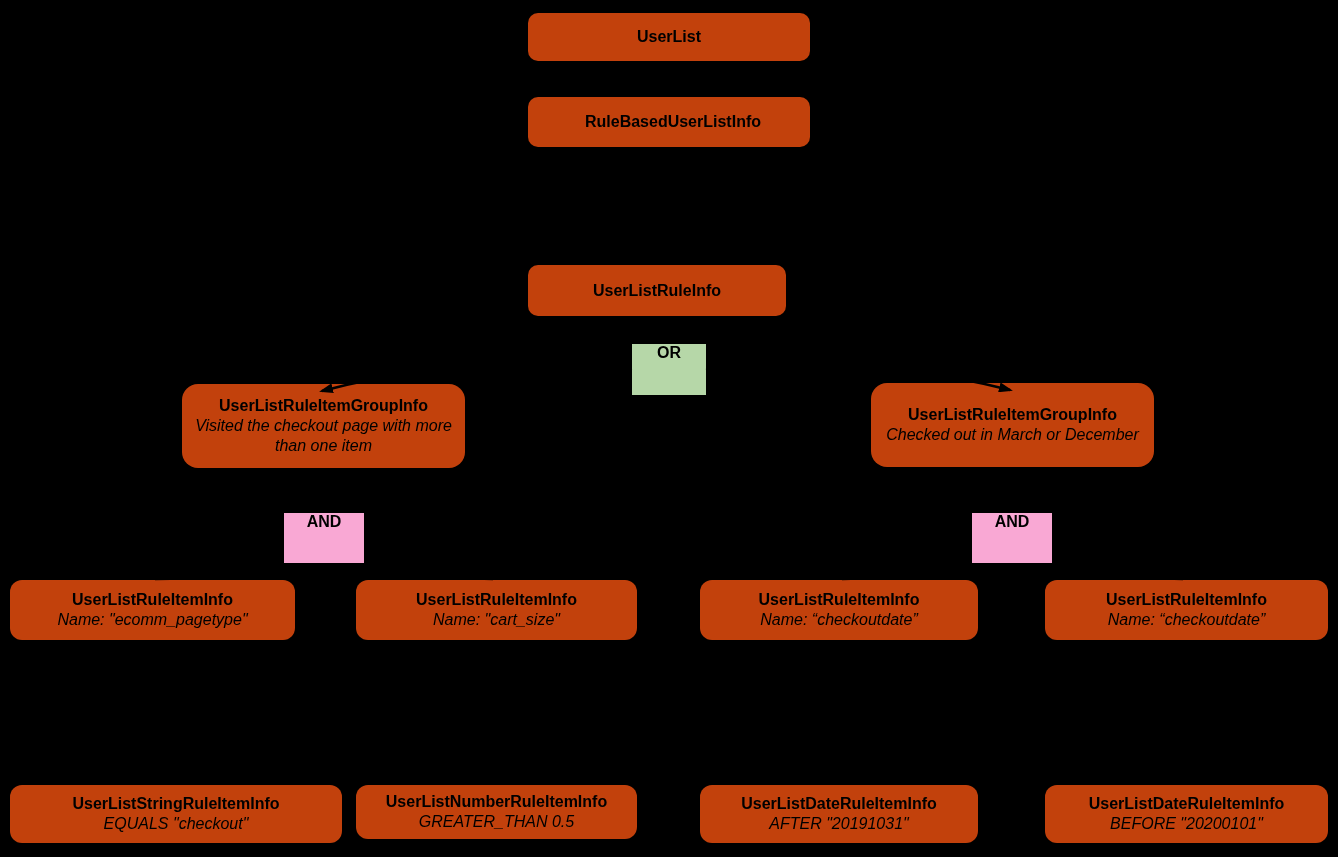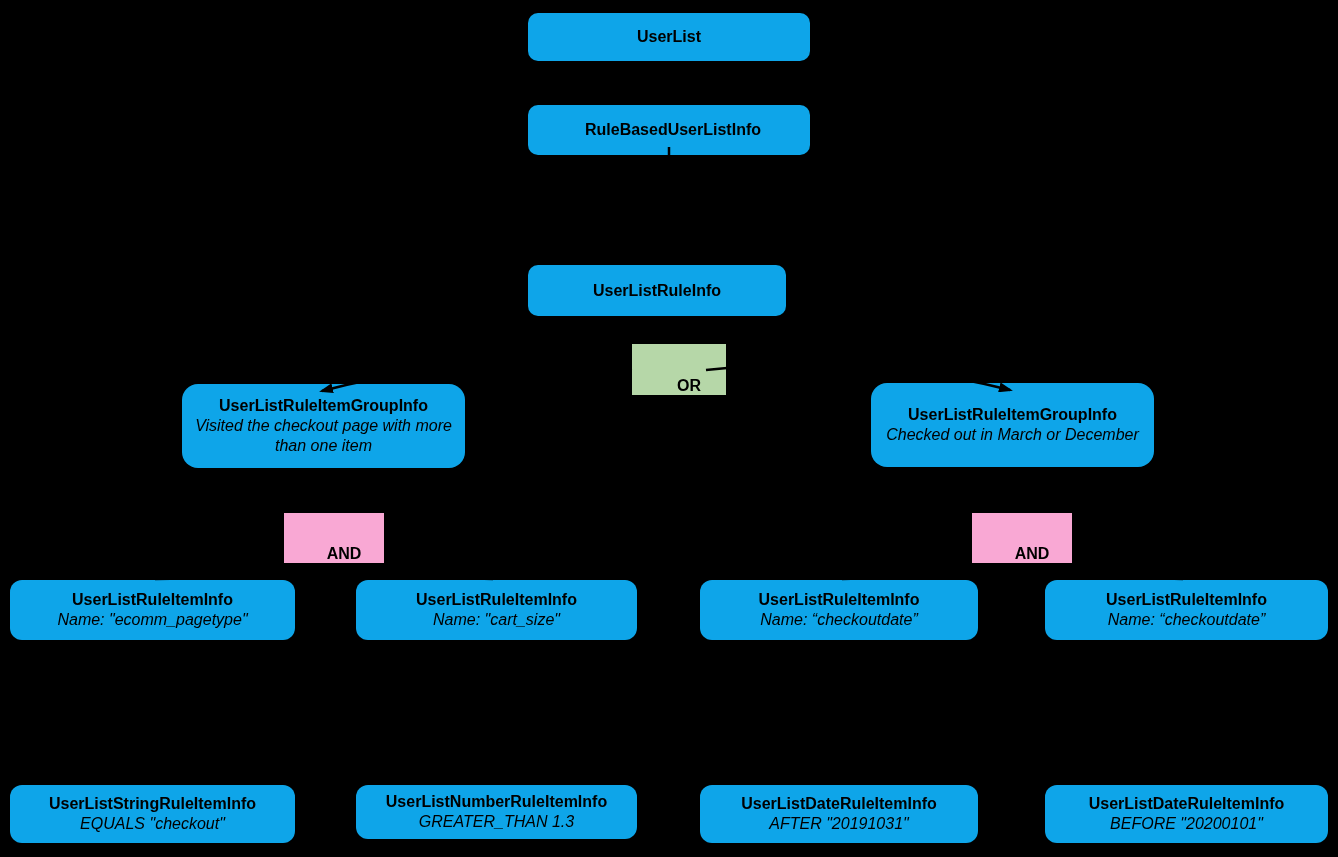--- a/index.html
+++ b/index.html
@@ -10,66 +10,65 @@
   }
   .canvas {
     position: relative;
     width: 1338px;
     height: 857px;
     background: #000000;
     overflow: hidden;
   }
   .node {
     position: absolute;
-    background: #0ea5e9;
+    background: #c2410c;
     color: #000000;
     display: flex;
     flex-direction: column;
     align-items: center;
     justify-content: center;
     text-align: center;
     box-sizing: border-box;
     line-height: 20px;
     font-size: 16px;
   }
   .node .title { font-weight: 700; }
   .node .subtitle { font-style: italic; }
   .chain { border-radius: 10px; }
   .group { border-radius: 16px; padding: 20px 10px; }
   .leaf, .operand { border-radius: 12px; }
   .op-box {
     position: absolute;
     display: flex;
-    align-items: flex-end;
+    align-items: flex-start;
     justify-content: center;
     font-weight: 700;
     font-size: 16px;
     color: #000000;
-    padding-left: 20px;
   }
   .op-or { background: #b6d7a8; }
   .op-and { background: #f9a8d4; }
   .connectors {
     position: absolute;
     left: 0; top: 0;
     width: 1338px;
     height: 857px;
     z-index: 5;
     pointer-events: none;
   }
 </style>
 </head>
 <body>
 
 <div class="canvas">
 
   <div class="node chain" style="left:528px; top:13px; width:282px; height:48px;">
     <div class="title">UserList</div>
   </div>
-  <div class="node chain" style="left:528px; top:105px; width:282px; height:50px;padding-left:8px;">
+  <div class="node chain" style="left:528px; top:97px; width:282px; height:50px;padding-left:8px;">
     <div class="title">RuleBasedUserListInfo</div>
   </div>
   <div class="node chain" style="left:528px; top:265px; width:258px; height:51px;">
     <div class="title">UserListRuleInfo</div>
   </div>
 
   <div class="op-box op-or" style="left:632px; top:344px; width:74px; height:51px;">
     <span>OR</span>
   </div>
 
@@ -99,27 +98,27 @@
   </div>
   <div class="node leaf" style="left:700px; top:580px; width:278px; height:60px;">
     <div class="title">UserListRuleItemInfo</div>
     <div class="subtitle">Name: “checkoutdate”</div>
   </div>
   <div class="node leaf" style="left:1045px; top:580px; width:283px; height:60px;">
     <div class="title">UserListRuleItemInfo</div>
     <div class="subtitle">Name: “checkoutdate”</div>
   </div>
 
-  <div class="node operand" style="left:10px; top:785px; width:285px; height:58px;">
+  <div class="node operand" style="left:10px; top:785px; width:332px; height:58px;">
     <div class="title">UserListStringRuleItemInfo</div>
     <div class="subtitle">EQUALS "checkout"</div>
   </div>
   <div class="node operand" style="left:356px; top:785px; width:281px; height:54px;">
     <div class="title">UserListNumberRuleItemInfo</div>
-    <div class="subtitle">GREATER_THAN 1.3</div>
+    <div class="subtitle">GREATER_THAN 0.5</div>
   </div>
   <div class="node operand" style="left:700px; top:785px; width:278px; height:58px;">
     <div class="title">UserListDateRuleItemInfo</div>
     <div class="subtitle">AFTER "20191031"</div>
   </div>
   <div class="node operand" style="left:1045px; top:785px; width:283px; height:58px;">
     <div class="title">UserListDateRuleItemInfo</div>
     <div class="subtitle">BEFORE "20200101"</div>
   </div>
 

